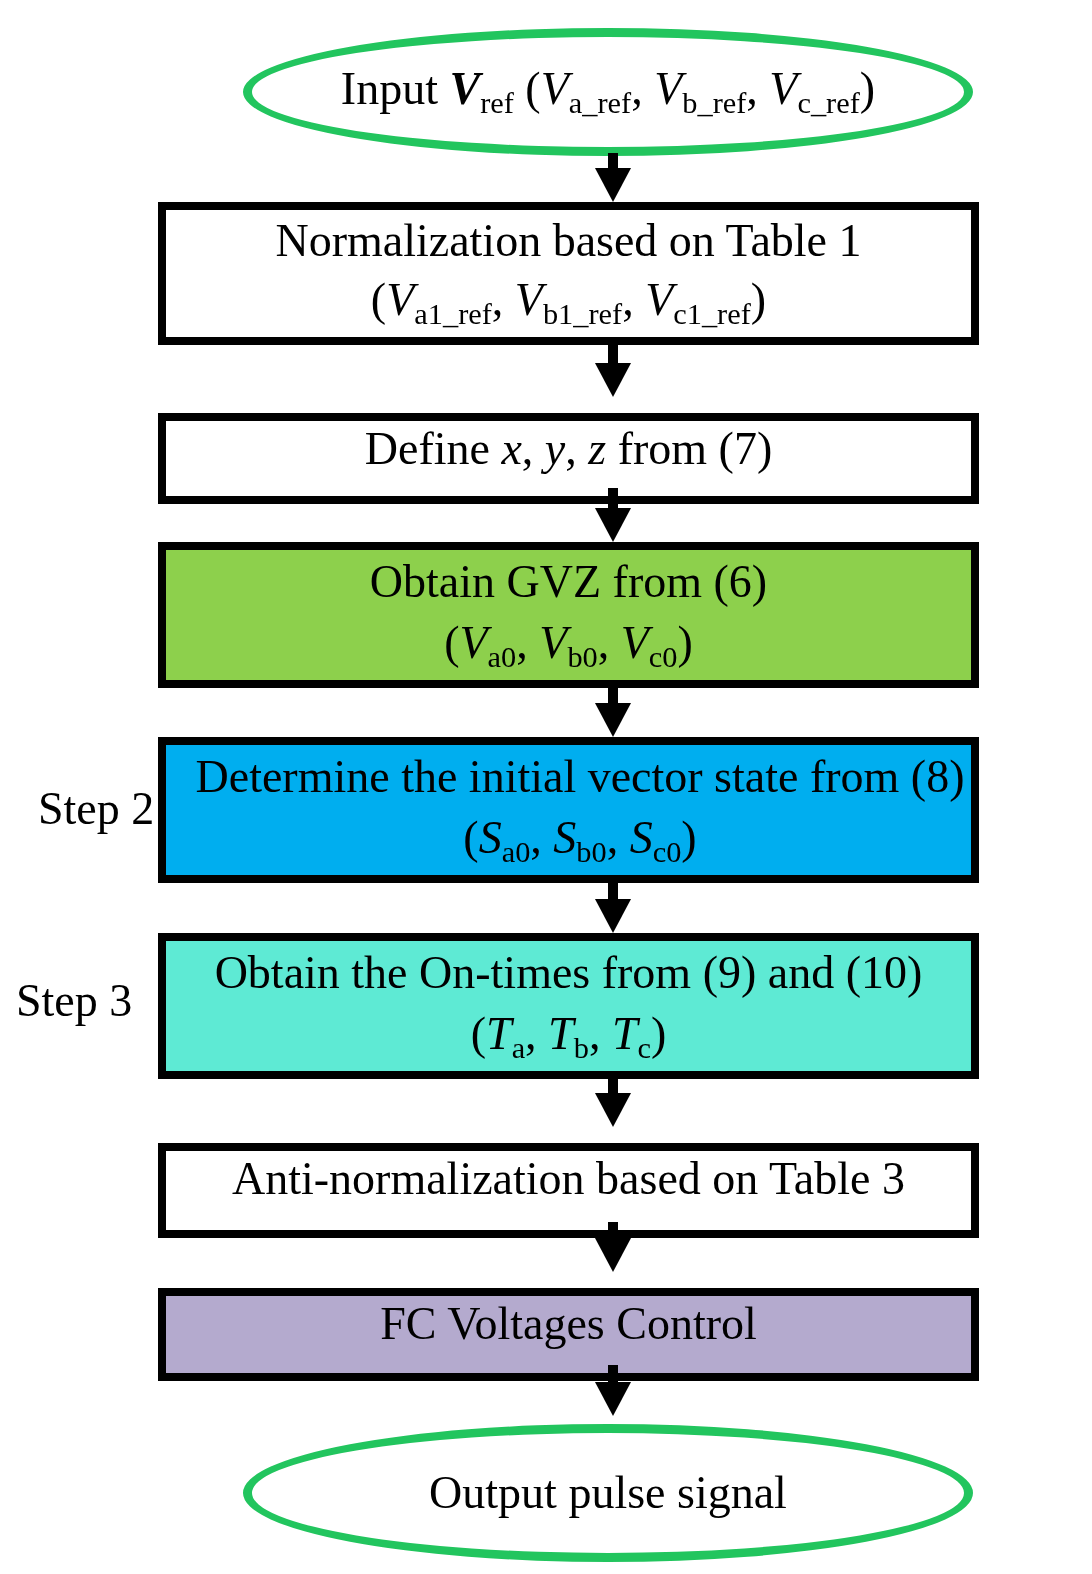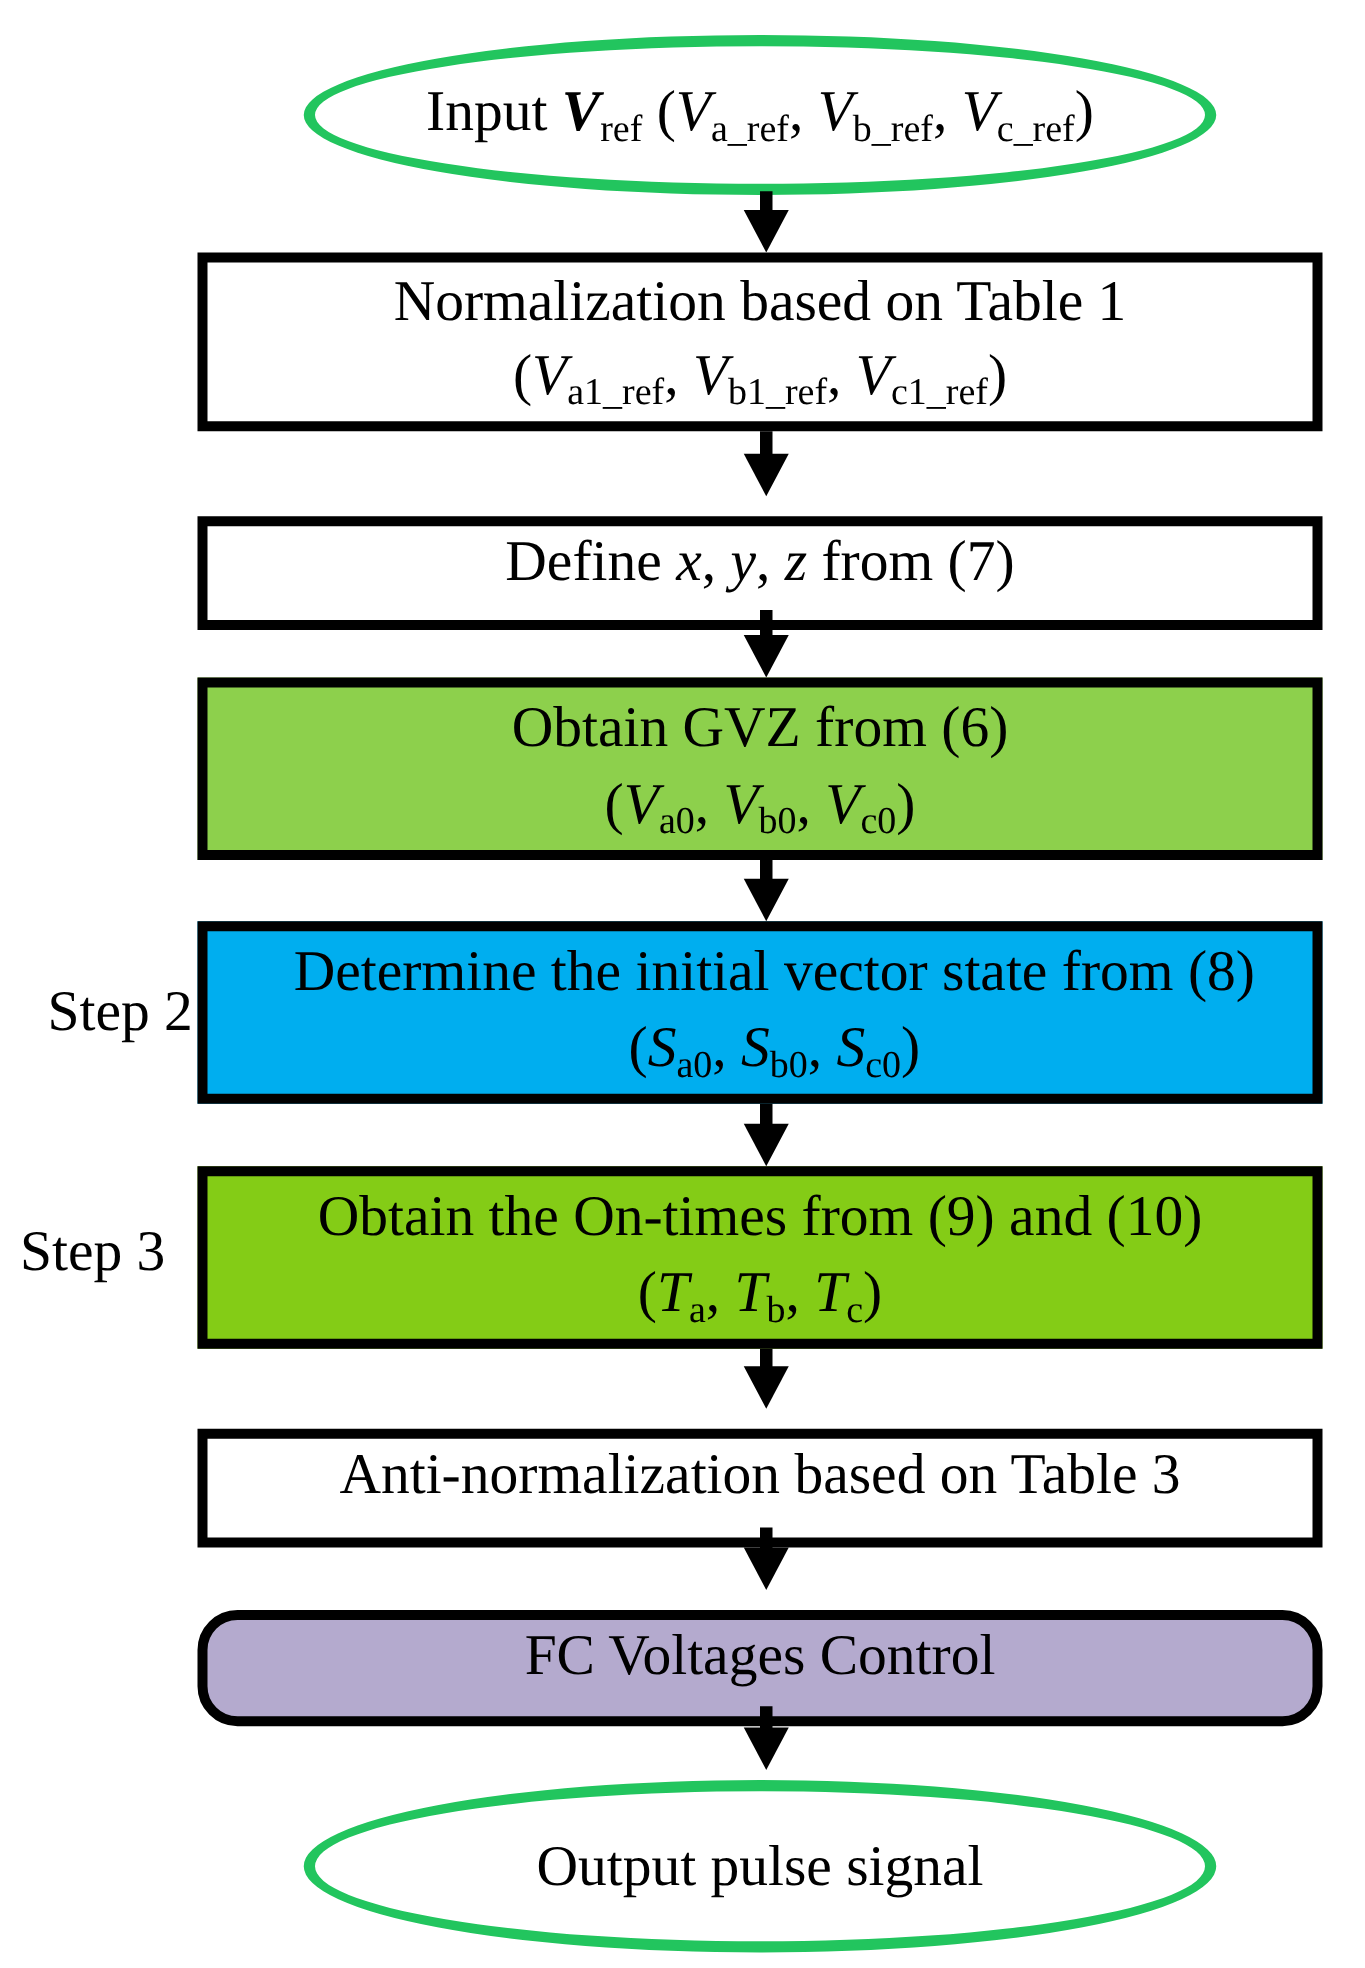--- a/index.html
+++ b/index.html
@@ -14,21 +14,21 @@
   .ellipse{
     position:absolute;
     border:9px solid #22c55e;
     border-radius:50%;
     background:#fff;
     display:flex;align-items:center;justify-content:center;
     text-align:center;
   }
   .pbox{
     position:absolute;
-    left:158px;width:900px;
+    left:158px;width:821px;
     border:8px solid #000;
     background:#fff;
     box-sizing:border-box;
     display:flex;flex-direction:column;
     align-items:center;justify-content:space-around;
     text-align:center;
     padding:2px 6px;
   }
   .pbox.single{justify-content:flex-start;margin-top:16px;}
   .txt{font-size:46px;line-height:1.15;white-space:nowrap;}
@@ -93,34 +93,34 @@
 
   <div class="step-label" style="top:784px;margin-left:22px;">Step 2</div>
   <div class="pbox" style="top: 737px; height: 146px; background-color: rgb(0, 174, 239); padding-left: 29px;">
     <div class="txt"><span>Determine the initial vector state from (8)</span></div>
     <div class="txt"><span>(</span><span class="seg-i">S</span><span class="seg-sub">a0</span><span>, </span><span class="seg-i">S</span><span class="seg-sub">b0</span><span>, </span><span class="seg-i">S</span><span class="seg-sub">c0</span><span>)</span></div>
   </div>
 
   <div class="flow-arrow" style="top:883px;height:50px;"></div>
 
   <div class="step-label" style="top:976px;">Step 3</div>
-  <div class="pbox" style="top: 933px; height: 146px; background-color: #84cc16;">
+  <div class="pbox" style="top: 933px; height: 146px; background-color: #5eead4;">
     <div class="txt"><span>Obtain the On-times from (9) and (10)</span></div>
     <div class="txt"><span>(</span><span class="seg-i">T</span><span class="seg-sub">a</span><span>, </span><span class="seg-i">T</span><span class="seg-sub">b</span><span>, </span><span class="seg-i">T</span><span class="seg-sub">c</span><span>)</span></div>
   </div>
 
   <div class="flow-arrow" style="top:1079px;height:48px;"></div>
 
   <div class="pbox single" style="top:1127px;height:95px;">
     <div class="txt"><span>Anti-normalization based on Table 3</span></div>
   </div>
 
   <div class="flow-arrow" style="top:1222px;height:50px;"></div>
 
-  <div class="pbox single" style="top: 1272px; height: 93px; background-color: rgb(180, 170, 206); border-radius: 32px;">
+  <div class="pbox single" style="top: 1272px; height: 93px; background-color: rgb(180, 170, 206);">
     <div class="txt"><span>FC Voltages Control</span></div>
   </div>
 
   <div class="flow-arrow" style="top:1365px;height:51px;"></div>
 
   <div class="ellipse" style="left:243px;top:1424px;width:730px;height:138px;box-sizing:border-box;">
     <div class="txt"><span>Output pulse signal</span></div>
   </div>
 
 </div>

